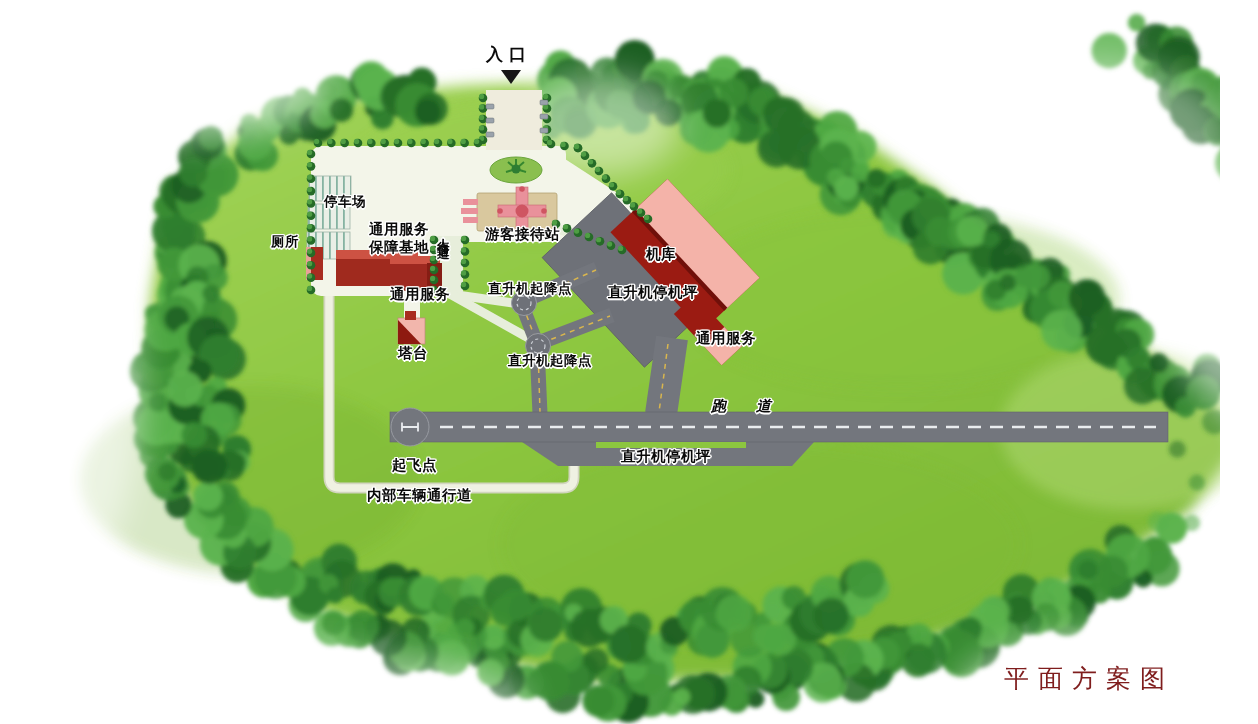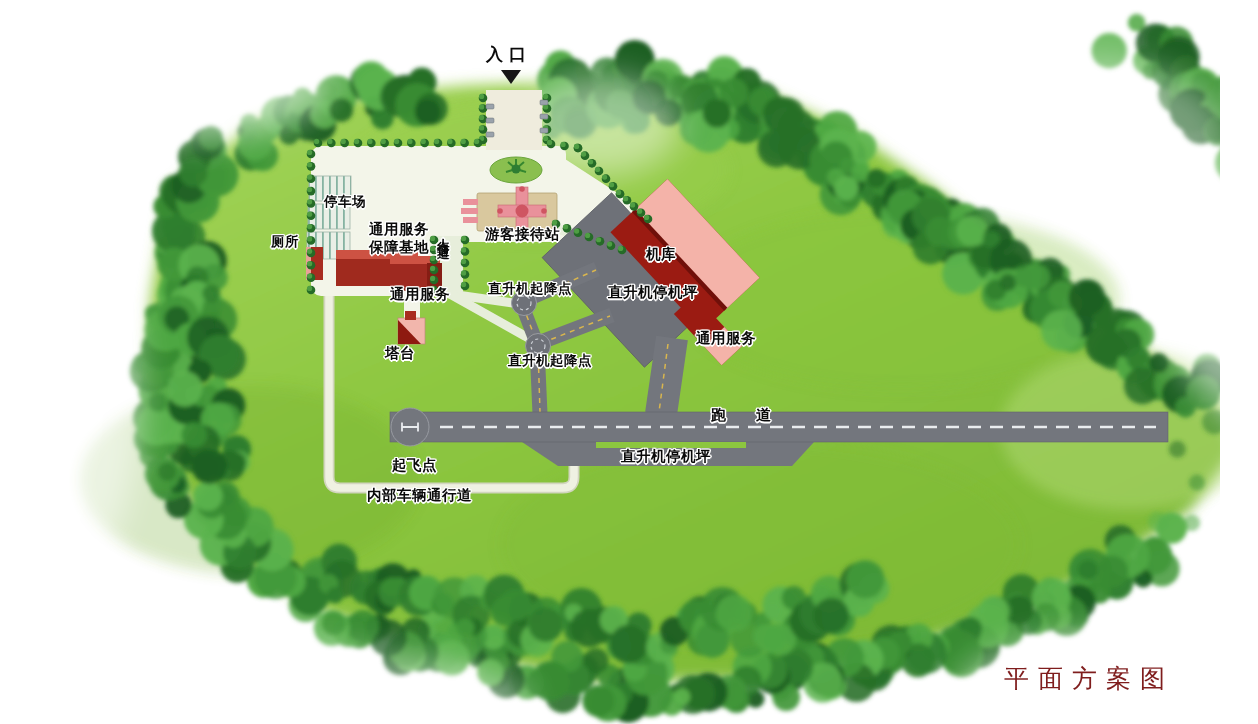--- a/index.html
+++ b/index.html
@@ -1030,20 +1030,20 @@
   <div class="lbl" style="left:271px;top:233px;">厕所</div>
   <div class="lbl two" style="left:341px;top:221px;width:84px;margin-left:16px;">通用服务
 保障基地</div>
   <div class="lbl vert" style="left:436px;top:228px;">人行通道</div>
   <div class="lbl big" style="left:469px;top:226px;padding-left:16px;">游客接待站</div>
   <div class="lbl big" style="left:646px;top:239px;margin-top:7px;">机库</div>
   <div class="lbl big" style="left:390px;top:286px;">通用服务</div>
   <div class="lbl" style="left:488px;top:280px;">直升机起降点</div>
   <div class="lbl big" style="left:608px;top:284px;">直升机停机坪</div>
   <div class="lbl big" style="left:696px;top:330px;">通用服务</div>
-  <div class="lbl big" style="left:385px;top:345px;">塔台</div>
+  <div class="lbl big" style="left:398px;top:345px;">塔台</div>
   <div class="lbl" style="left:508px;top:352px;">直升机起降点</div>
-  <div class="lbl runway-lbl" style="left:711px;top:406px;">跑道</div>
+  <div class="lbl runway-lbl" style="left:711px;top:397px;font-style:italic;">跑道</div>
   <div class="lbl big" style="left:392px;top:445px;margin-top:12px;">起飞点</div>
   <div class="lbl big" style="left:621px;top:448px;">直升机停机坪</div>
   <div class="lbl big" style="left:367px;top:487px;text-align:center;">内部车辆通行道</div>
   <div class="caption" style="left:1004px;top:662px;">平面方案图</div>
 </div>
 
 </body></html>

